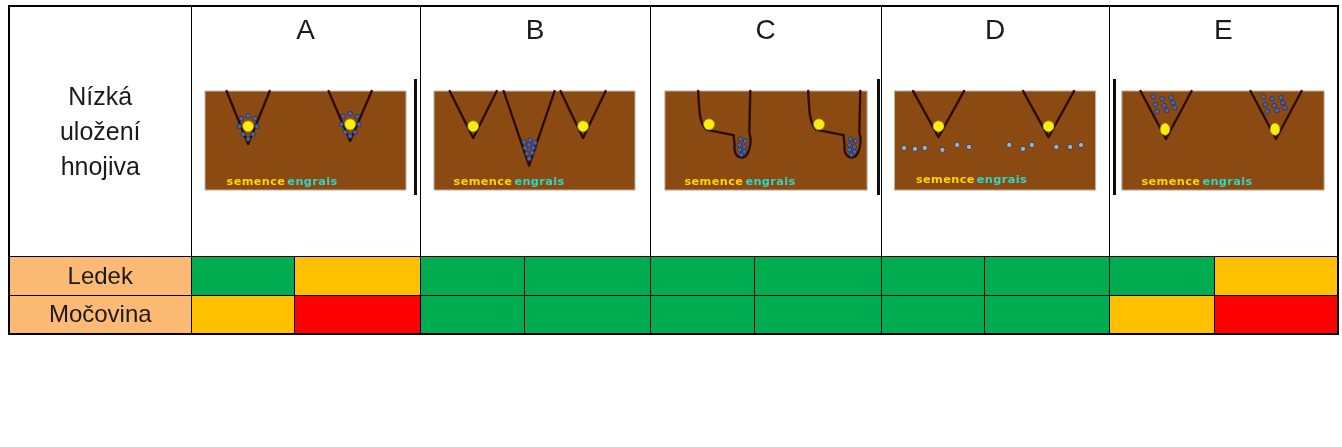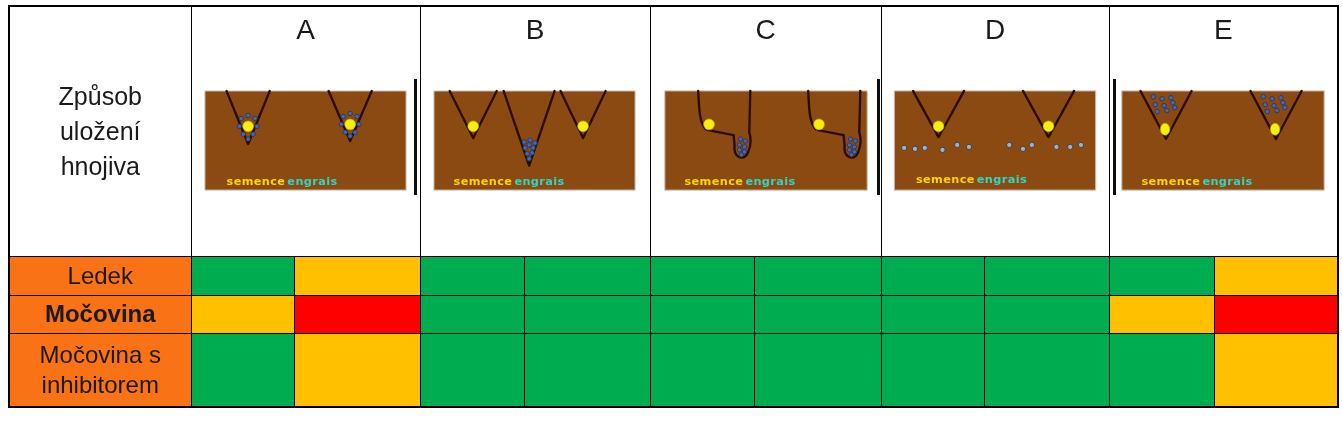--- a/index.html
+++ b/index.html
@@ -12,24 +12,24 @@
   .corner .wrapblock{width:130px;margin:0 auto;}
   .diagram-cell{position:relative;vertical-align:top;background:#fff;}
   .letter{height:34px;padding-top:8px;text-align:center;font-size:28px;line-height:30px;}
   .diagram-cell svg{display:block;margin:38px auto 0;}
   .img-div{position:absolute;top:72px;width:3px;height:116px;background:#0d0d0d;}
   .img-div.r{right:3px;}
   .img-div.r2{right:1px;}
   .img-div.l{left:3px;}
   .sub td{height:35px;text-align:center;font-size:23px;vertical-align:middle;background:#fff;}
   .datarow td{text-align:center;font-size:24px;vertical-align:middle;}
-  .rowlabel{background:#f97316;line-height:30px;}
+  .rowlabel{background:#fdba74;line-height:30px;}
   .rowlabel .wrapblock{width:150px;margin:0 auto;}
   tr.r-ledek td{height:38px;}
-  tr.r-mocovina td{height:37px;font-weight:bold;}
+  tr.r-mocovina td{height:37px;}
   tr.r-inhib td{height:72px;}
   
   .soil{fill:#8C4A13;stroke:#c7bfb2;stroke-width:1;}
   .furrow{fill:none;stroke:#2b0d00;stroke-width:2.4;stroke-linejoin:round;stroke-linecap:round;}
   .seed{fill:#f6ee0e;stroke:#bfb000;stroke-width:0.6;}
   .gran{fill:#4668ad;stroke:#1d2f66;stroke-width:0.8;}
   .gdot{fill:#9fb0c8;stroke:#3a3a3a;stroke-width:0.9;}
   .slabel{font-family:"DejaVu Sans",sans-serif;font-weight:bold;font-size:11.5px;letter-spacing:0.4px;}
   .lab-seed{fill:#ffd400;}
   .lab-fert{fill:#2fd6c3;}
@@ -49,21 +49,21 @@
     <col style="width:127px">
         <col style="width:103px">
         <col style="width:125px">
     <col style="width:105px">
         <col style="width:124px">
   </colgroup>
 
   <tbody>
         <tr style="height:250px">
     <td class="corner">
-      <div class="wrapblock">Způsob uložení hnojiva</div>
+      <div class="wrapblock">Nízká uložení hnojiva</div>
     </td>
 
     <td class="diagram-cell" colspan="2">
       <div class="letter">A</div>
       <svg width="206" height="110" viewBox="0 0 210 112">
         <rect class="soil" x="2" y="4" width="205" height="101"></rect>
         <path class="furrow" d="M24 4 L46 58 L68 4"></path>
         <g class="gran">
           <circle cx="39" cy="32" r="2.3"></circle>
                 <circle cx="46" cy="29" r="2.3"></circle>
@@ -240,30 +240,15 @@
     <td class="c" style="background-color: rgb(0, 172, 80);"></td>
     <td class="c" style="background-color: rgb(0, 172, 80);"></td>
     <td class="c" style="background-color: rgb(0, 172, 80);"></td>
     <td class="c" style="background-color: rgb(0, 172, 80);"></td>
     <td class="c" style="background-color: rgb(0, 172, 80);"></td>
     <td class="c" style="background-color: rgb(0, 172, 80);"></td>
     <td class="c" style="background-color: rgb(255, 192, 0);"></td>
     <td class="c" style="background-color: rgb(255, 0, 0);"></td>
   </tr>
 
-  <tr class="datarow r-inhib">
-    <td class="rowlabel">
-      <div class="wrapblock">Močovina s inhibitorem</div>
-    </td>
-    <td class="c" style="background-color: rgb(0, 172, 80);"></td>
-    <td class="c" style="background-color: rgb(255, 192, 0);"></td>
-    <td class="c" style="background-color: rgb(0, 172, 80);"></td>
-    <td class="c" style="background-color: rgb(0, 172, 80);"></td>
-    <td class="c" style="background-color: rgb(0, 172, 80);"></td>
-    <td class="c" style="background-color: rgb(0, 172, 80);"></td>
-    <td class="c" style="background-color: rgb(0, 172, 80);"></td>
-    <td class="c" style="background-color: rgb(0, 172, 80);"></td>
-    <td class="c" style="background-color: rgb(0, 172, 80);"></td>
-    <td class="c" style="background-color: rgb(255, 192, 0);"></td>
-  </tr>
 </tbody>
     </table>
 </div>
 
 </body></html>

